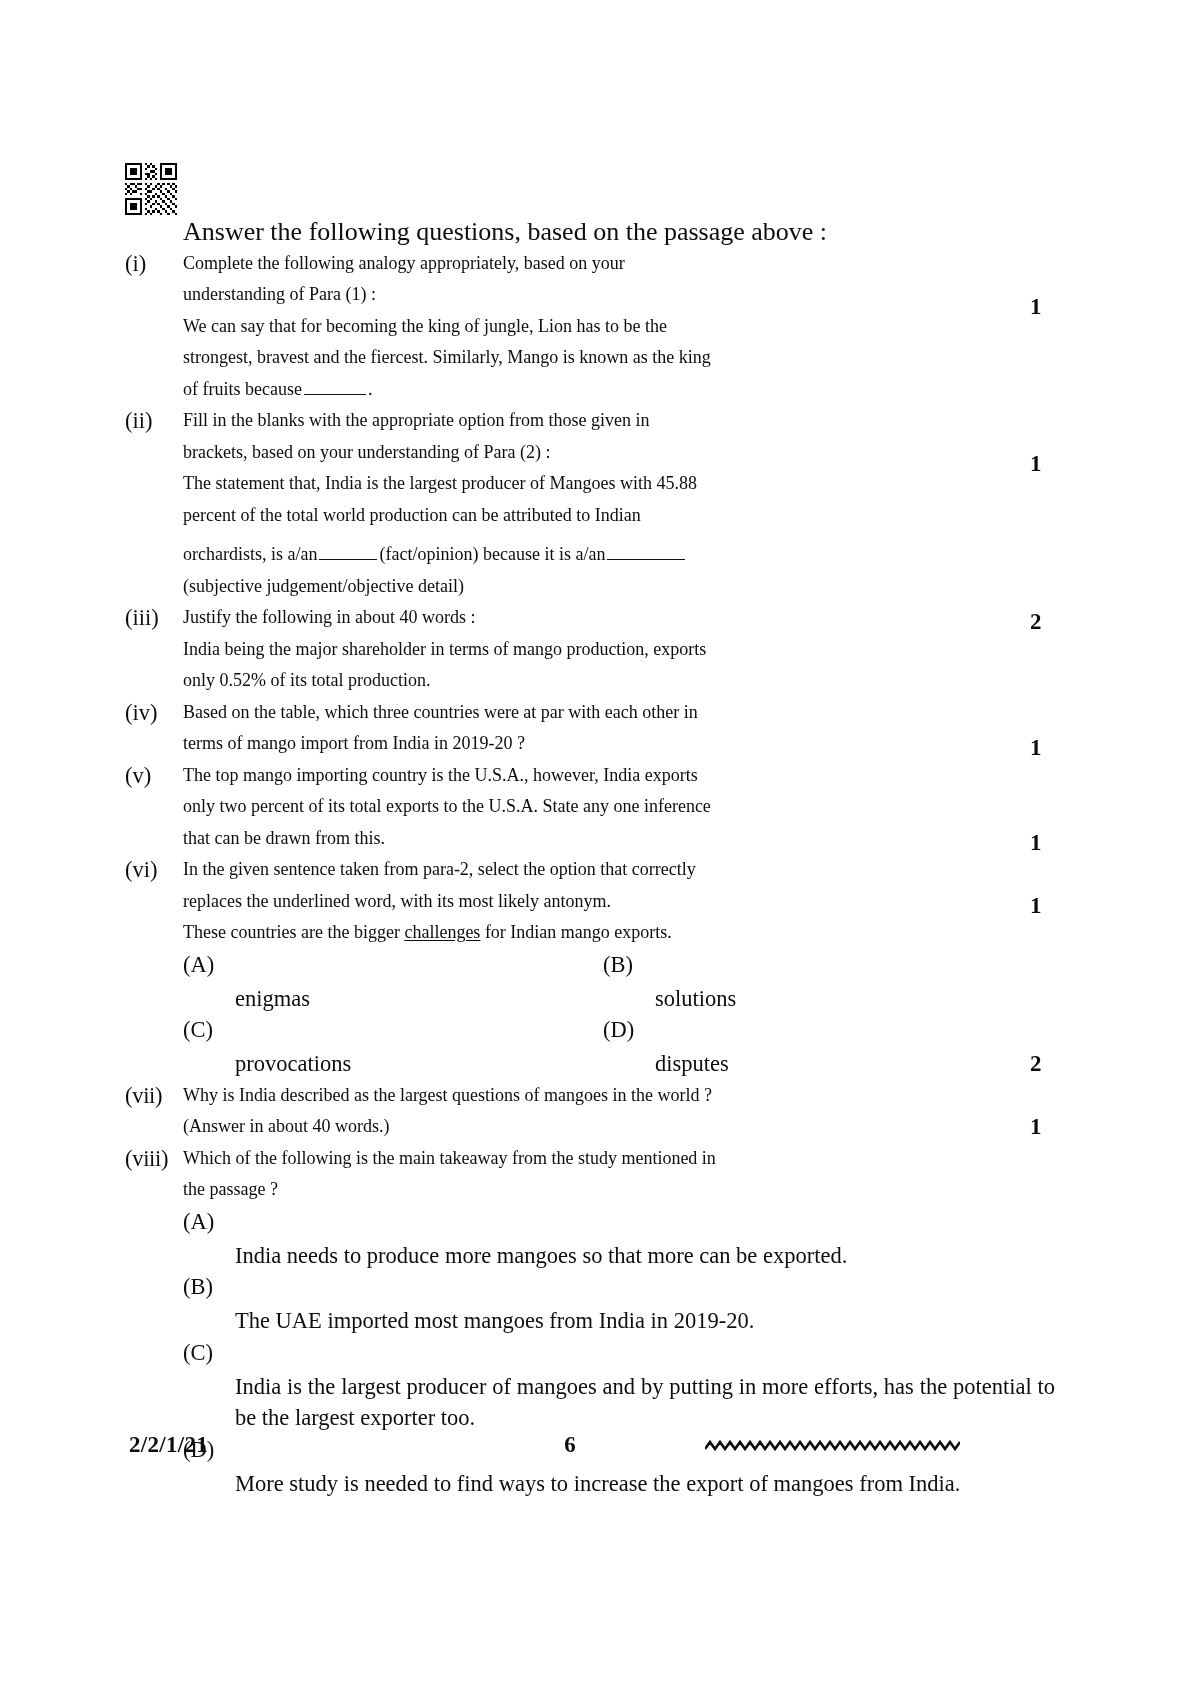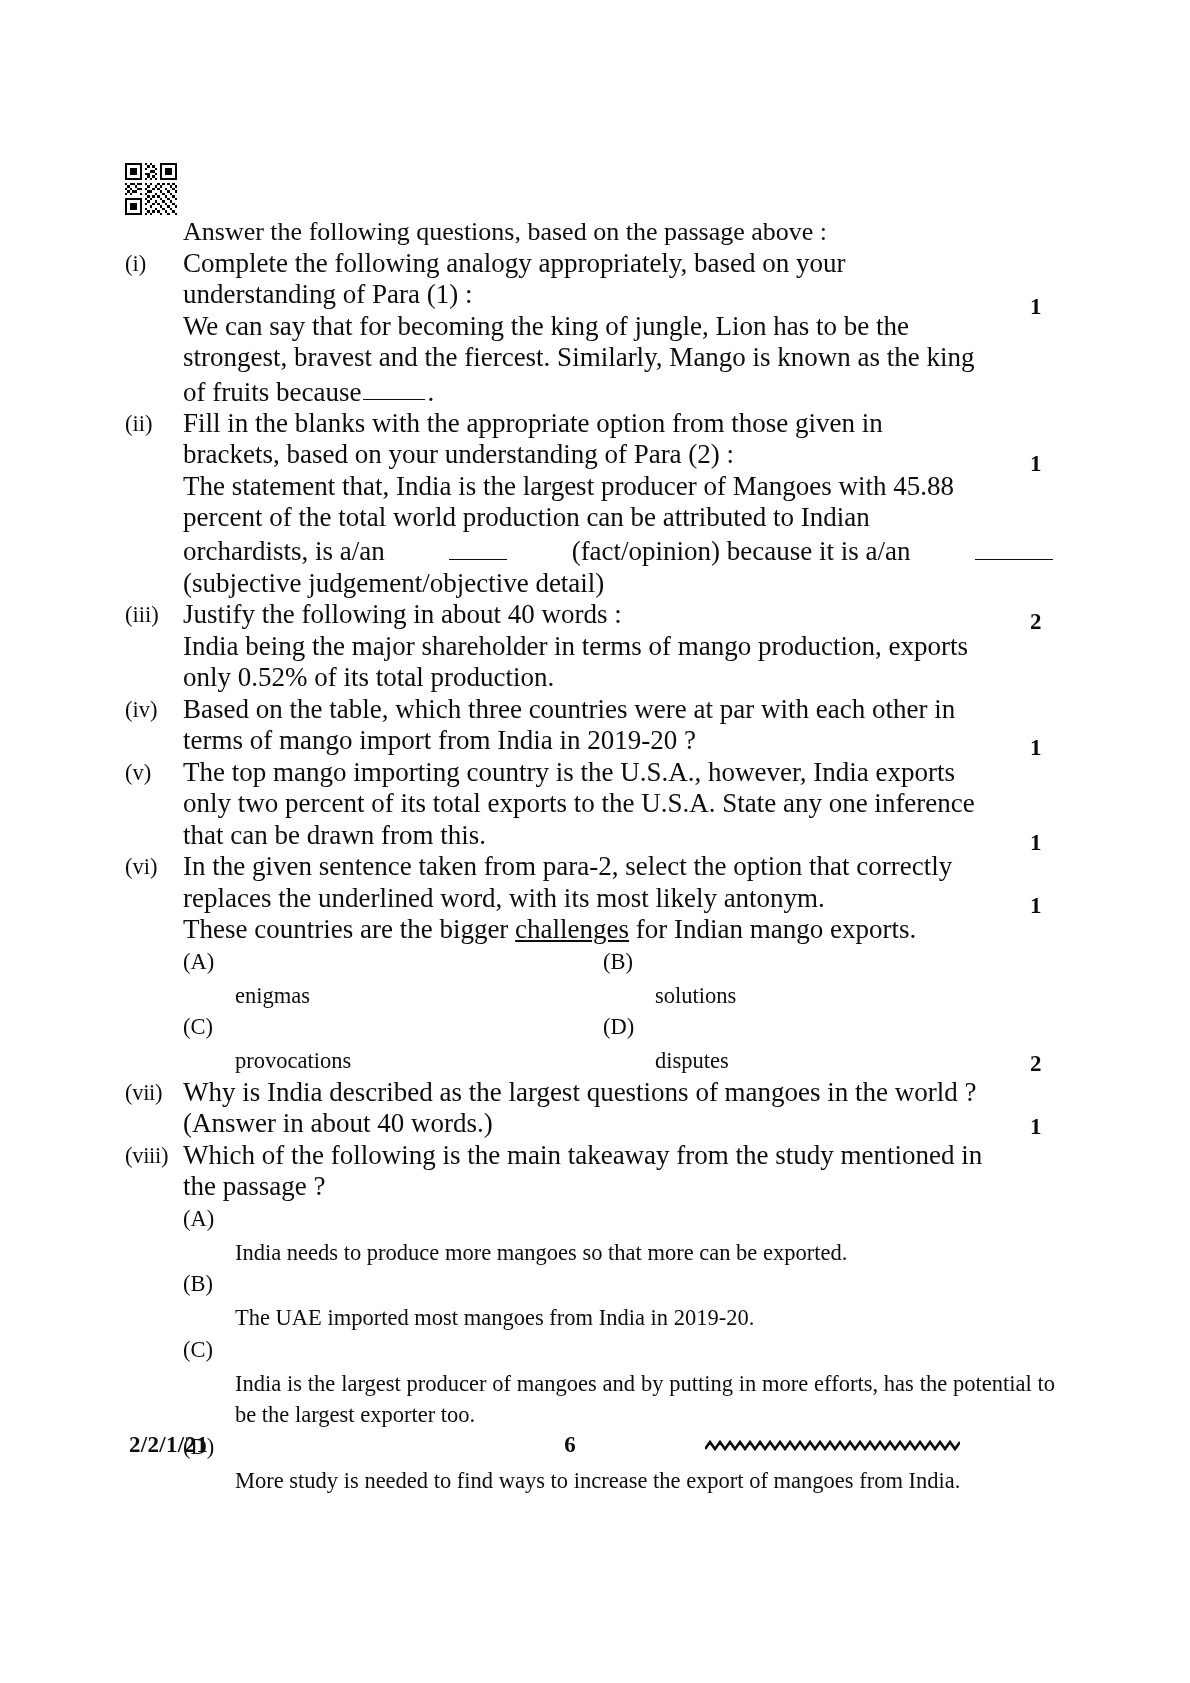--- a/index.html
+++ b/index.html
@@ -52,21 +52,21 @@
     padding-top: 0;
     white-space: nowrap;
   }
   .qlabel.wide {
     width: 58px;
     flex: 0 0 58px;
     letter-spacing: -0.3px;
   }
   .qbody {
     flex: 1 1 auto;
-    font-size: 27px;
+    font-size: 18px;
     line-height: 31.5px;
   }
   .para {
     text-align: justify;
     text-justify: inter-word;
   }
   .para.last,
   .para.noj {
     text-align: left;
   }
@@ -325,21 +325,21 @@
       </div>
     </div>
 
     <div class="qrow">
       <div class="qlabel">(ii)</div>
       <div class="qbody">
         <div class="para">Fill in the blanks with the appropriate option from those given in</div>
         <div class="para noj">brackets, based on your understanding of Para (2) :</div>
         <div class="para">The statement that, India is the largest producer of Mangoes with 45.88</div>
         <div class="para">percent of the total world production can be attributed to Indian</div>
-        <div class="para" style="display:flex;justify-content:space-between;align-items:baseline;">
+        <div class="para" style="display:flex;align-items:baseline;margin-top:8px;">
           <span>orchardists, is a/an</span>
           <span class="blank b2"></span>
           <span>(fact/opinion) because it is a/an</span>
           <span class="blank b3"></span>
         </div>
         <div class="para noj">(subjective judgement/objective detail)</div>
       </div>
     </div>
 
     <div class="qrow">

